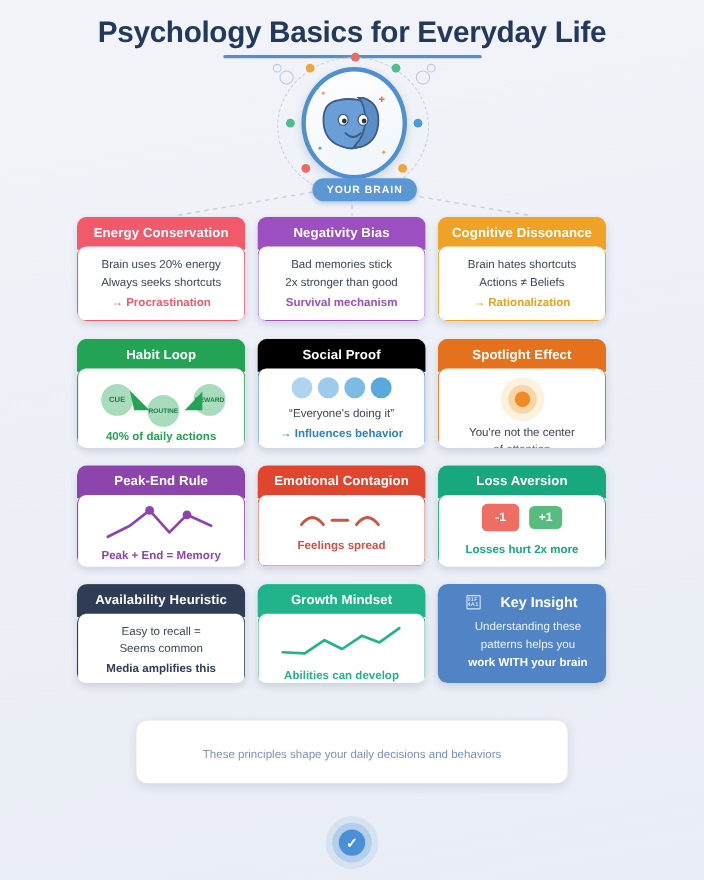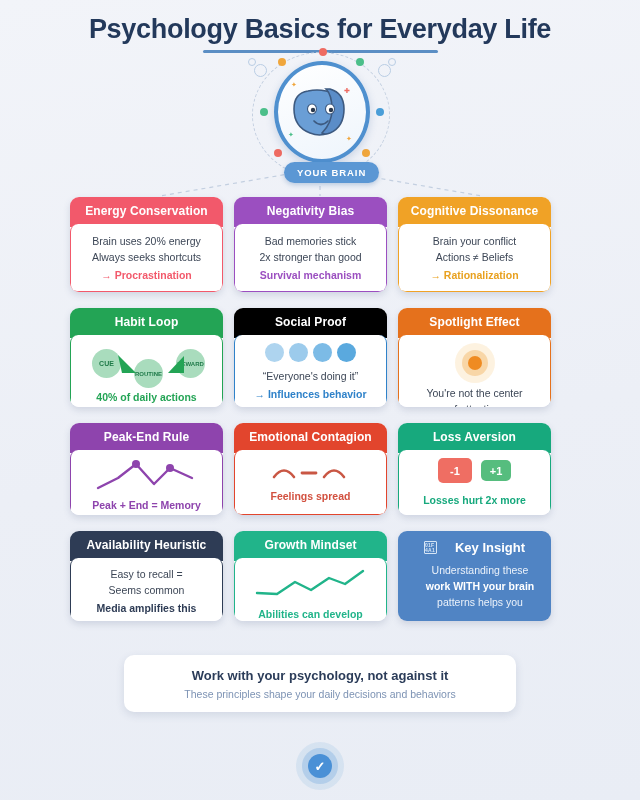--- a/index.html
+++ b/index.html
@@ -214,21 +214,21 @@
         <div class="card-body" style="border-color:#9b4fc0;">
           <div class="line">Bad memories stick</div>
           <div class="line">2x stronger than good</div>
           <div class="accent" style="color:#9b4fc0;">Survival mechanism</div>
         </div>
       </div>
 
       <div class="card bordered">
         <div class="card-head" style="background:#f0a226;">Cognitive Dissonance</div>
         <div class="card-body" style="border-color:#f0a226;">
-          <div class="line">Brain your conflict</div>
+          <div class="line">Brain hates shortcuts</div>
           <div class="line">Actions ≠ Beliefs</div>
           <div class="accent" style="color:#e8a11f;">→ Rationalization</div>
         </div>
       </div>
     </div>
 
     <div class="row r2">
 
       <div class="card bordered">
         <div class="card-head" style="background:#23a455;">Habit Loop</div>
@@ -333,29 +333,28 @@
         </div>
       </div>
 
       <div class="card key-card">
         <div class="key-head">
           <span class="key-glyph">01F 4A1</span>
           <span>Key Insight</span>
         </div>
         <div class="key-body">
           <div class="key-line">Understanding these</div>
+          <div class="key-line">patterns helps you</div>
           <div class="key-line bold">work WITH your brain</div>
-          <div class="key-line">patterns helps you</div>
         </div>
       </div>
     </div>
   </div>
 
   <div class="banner">
-    <div class="banner-title">Work with your psychology, not against it</div>
     <div class="banner-sub">These principles shape your daily decisions and behaviors</div>
   </div>
 
   <div class="check-wrap">
     <i style="left:0;top:0;width:48px;height:48px;background:rgba(120,170,220,.17);"></i>
     <i style="left:6px;top:6px;width:36px;height:36px;background:rgba(110,165,220,.32);"></i>
     <div class="check-core">✓</div>
   </div>
 
 </div>

